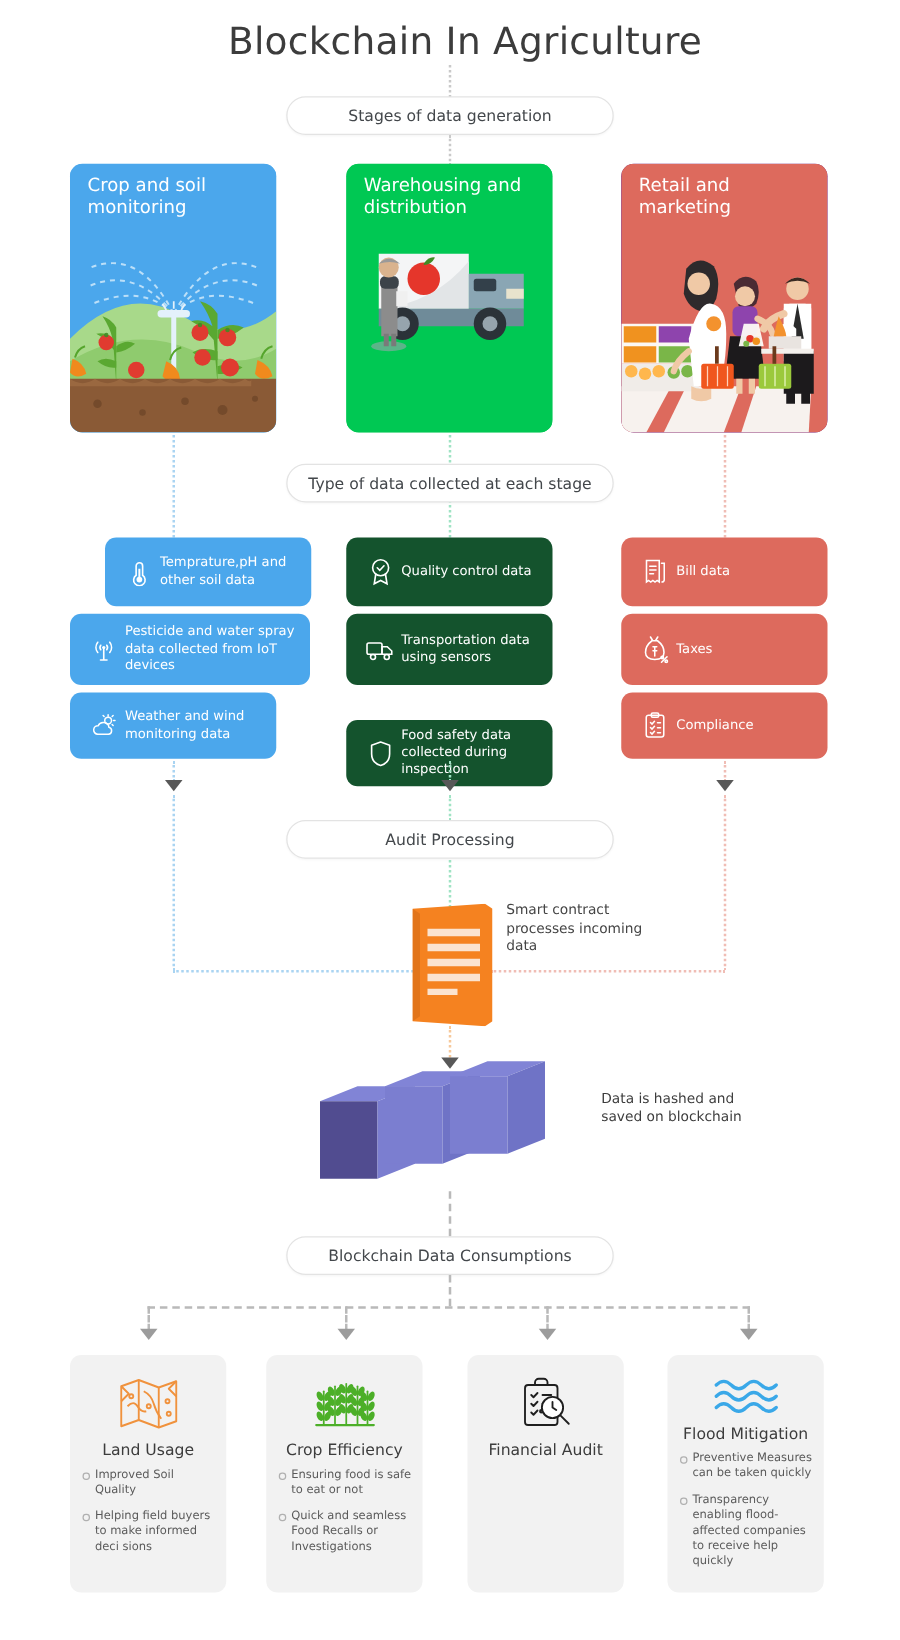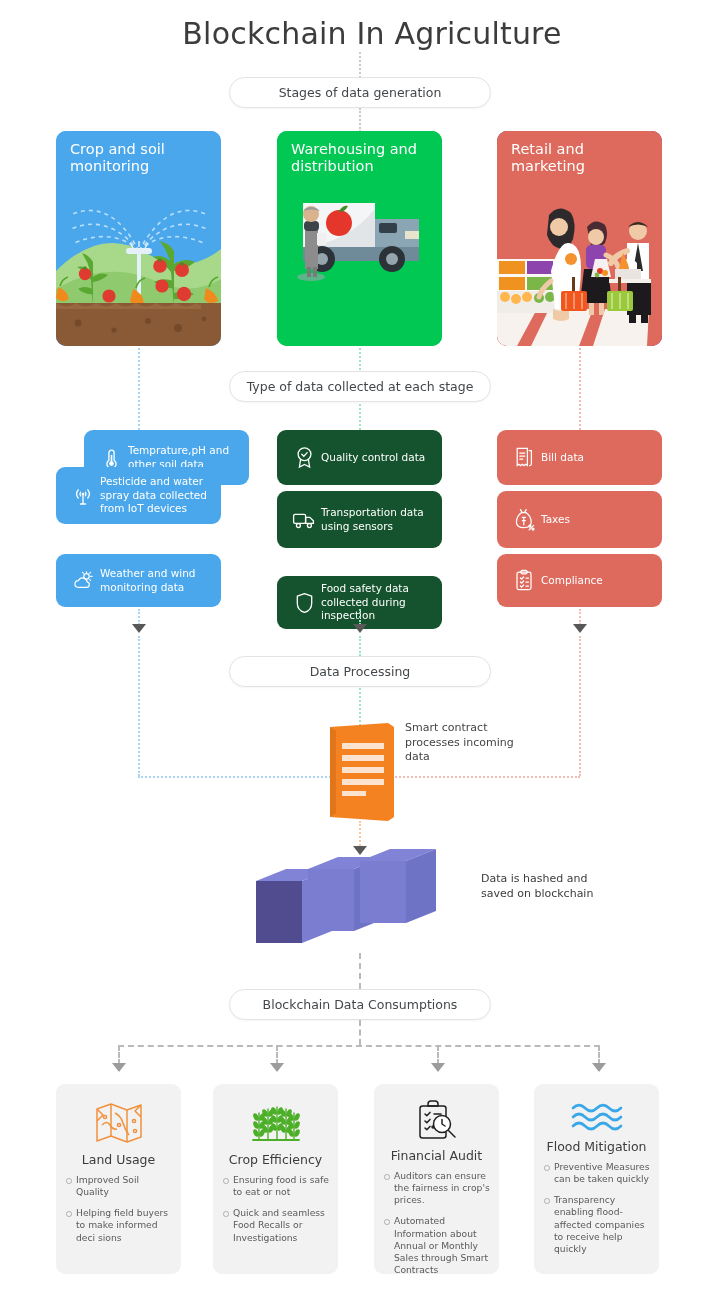--- a/index.html
+++ b/index.html
@@ -317,21 +317,21 @@
   <div class="chip" style="left:56px; top:430px; width:165px; height:55px;margin-left:28px;">
     <span class="ic">
       <svg width="19" height="22" viewBox="0 0 19 22" fill="none" stroke="#fff" stroke-width="1.3">
         <path d="M9.5 3.2a2.6 2.6 0 0 1 2.6 2.6v7.4a4.6 4.6 0 1 1-5.2 0V5.8A2.6 2.6 0 0 1 9.5 3.2z"></path>
         <circle cx="9.5" cy="16.6" r="2.3" fill="#fff" stroke="none"></circle>
         <line x1="9.5" y1="8" x2="9.5" y2="14.6" stroke-width="1.6"></line>
       </svg>
     </span>
     <span class="tx">Temprature,pH and other soil data</span>
   </div>
-  <div class="chip" style="left:56px; top:467px; width:165px; height:57px;">
+  <div class="chip" style="left:56px; top:491px; width:192px; height:57px;">
     <span class="ic">
       <svg width="22" height="22" viewBox="0 0 22 22" fill="none" stroke="#fff" stroke-width="1.3" stroke-linecap="round">
         <path d="M6.2 4.8a6.6 6.6 0 0 0 0 8.2M15.8 4.8a6.6 6.6 0 0 1 0 8.2"></path>
         <path d="M8.6 7.2a3.1 3.1 0 0 0 0 3.6M13.4 7.2a3.1 3.1 0 0 1 0 3.6"></path>
         <circle cx="11" cy="9" r="1.3" fill="#fff" stroke="none"></circle>
         <path d="M11 10.4V19M8.4 19h5.2"></path>
       </svg>
     </span>
     <span class="tx">Pesticide and water spray data collected from IoT devices</span>
   </div>
@@ -420,21 +420,21 @@
 <div class="vdot c-green" style="left:359px; top:609px; height:16px;"></div>
 <div class="vdot c-red" style="left:579px; top:609px; height:16px;"></div>
 <div class="arrow" style="left:132px; top:624px;"></div>
 <div class="arrow" style="left:353px; top:624px;"></div>
 <div class="arrow" style="left:573px; top:624px;"></div>
 
 <div class="vdot c-blue" style="left:138px; top:636px; height:140px;"></div>
 <div class="vdot c-green" style="left:359px; top:636px; height:20px;"></div>
 <div class="vdot c-red" style="left:579px; top:636px; height:140px;"></div>
 
-<div class="pill" id="pill-proc">Data Processing</div>
+<div class="pill" id="pill-proc">Audit Processing</div>
 <div class="vdot c-green" style="left:359px; top:688px; height:38px;"></div>
 
 <div class="hdot c-blue" style="left:138px; top:776px; width:196px;"></div>
 <div class="hdot c-red" style="left:392px; top:776px; width:188px;"></div>
 
 <svg id="contract" viewBox="0 0 64 98">
   <path d="M0 4 L58 0 L64 4 L64 94 L58 98 L0 94 Z" fill="#f58220"></path>
   <path d="M0 4 L6 8 L6 90 L0 94 Z" fill="#e2751a"></path>
   <g fill="#fbe3cf">
     <rect x="12" y="20" width="42" height="6"></rect>
@@ -564,24 +564,20 @@
       <path d="M20 16h7M20 23h3"></path>
       <circle cx="19" cy="29" r="1"></circle>
         <circle cx="23" cy="29" r="1"></circle>
         <circle cx="27" cy="29" r="1"></circle>
       <circle cx="28" cy="26" r="8.5" fill="#ffffff"></circle>
       <path d="M28 21.5v4.5l3 2"></path>
       <line x1="34.5" y1="32.5" x2="41" y2="39"></line>
     </svg>
   </div>
   <div class="btitle">Financial Audit</div>
-  <ul>
-    <li>Auditors can ensure the fairness in crop's prices.</li>
-    <li>Automated Information about Annual or Monthly Sales through Smart Contracts</li>
-  </ul>
 </div>
 
 <div class="bcard" id="bcard-3">
   <div class="bicon">
     <svg width="52" height="34" viewBox="0 0 52 34" fill="none" stroke="#3aa8e8" stroke-width="2.6" stroke-linecap="round">
       <path d="M2 8 q6 -6 12 0 t12 0 t12 0 t12 0"></path>
       <path d="M2 17 q6 -6 12 0 t12 0 t12 0 t12 0"></path>
       <path d="M2 26 q6 -6 12 0 t12 0 t12 0 t12 0"></path>
     </svg>
   </div>

